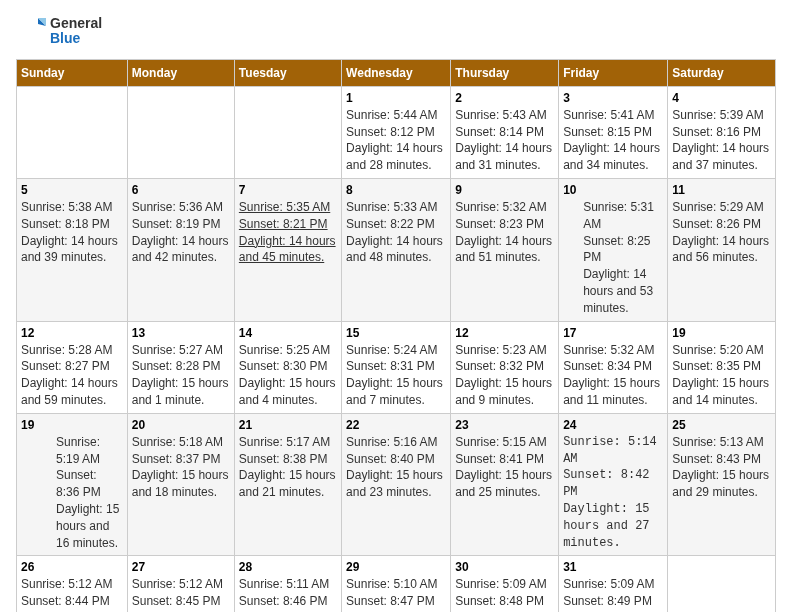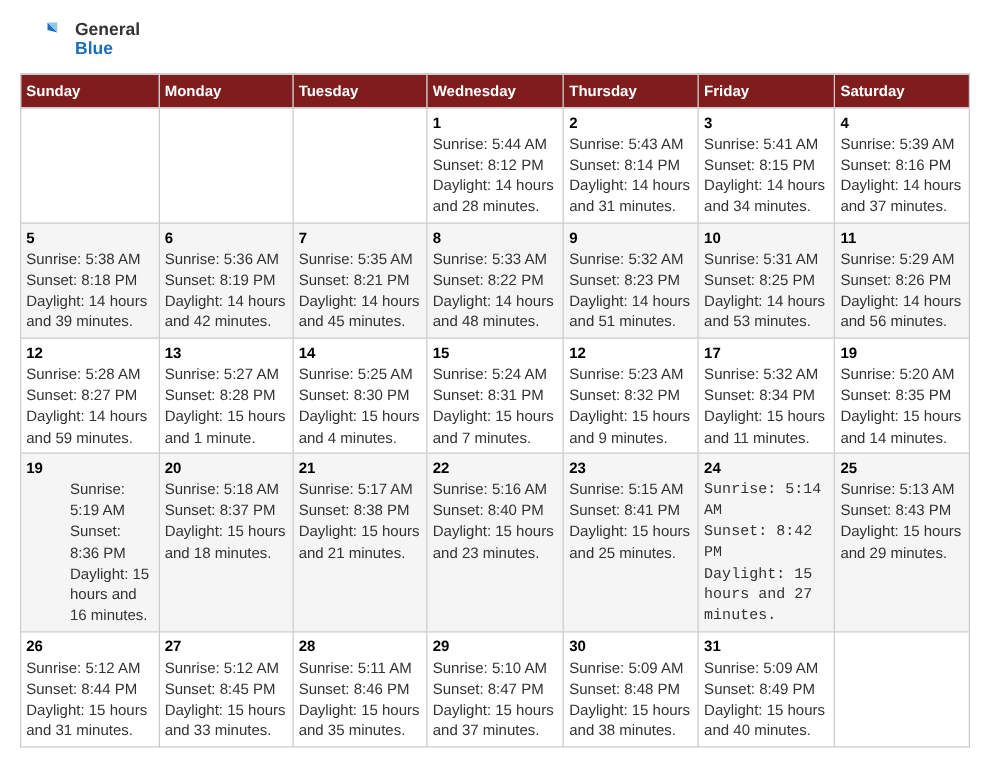--- a/index.html
+++ b/index.html
@@ -32,21 +32,21 @@
     .location {
       font-size: 16px;
       color: #555;
     }
     .calendar {
       width: 100%;
       border-collapse: collapse;
       font-size: 11px;
     }
     .calendar th {
-      background-color: #7f1d1d;
+      background-color: #a16207;
       color: #fff;
       padding: 6px 4px;
       text-align: left;
       font-size: 12px;
       border: 1px solid #ccc;
     }
     .calendar td {
       border: 1px solid #ccc;
       vertical-align: top;
       padding: 4px;
@@ -70,21 +70,21 @@
     }
     .empty-cell {
       background: #fff !important;
     }
   </style>
 </head>
 <body>
 
 <div class="header">
   <div class="logo">
-  <div style="display:flex;align-items:center;gap:14px;">
+  <div style="display:flex;align-items:center;gap:4px;">
     <svg width="30" height="30" viewBox="0 0 30 30">
       <polygon points="22,2 30,10 22,8" fill="#1a6ebd"></polygon>
       <polygon points="22,2 30,2 30,10" fill="#90c8e8"></polygon>
     </svg>
     <div>
       <div style="font-size:14px;font-weight:bold;color:#333;line-height:1.1;">General</div>
       <div style="font-size:14px;font-weight:bold;color:#1a6ebd;line-height:1.1;">Blue</div>
     </div>
   </div>
 </div>
@@ -144,39 +144,39 @@
 Daylight: 14 hours and 39 minutes.</div>
         </td>
         <td>
           <span class="day-num">6</span>
           <div class="day-info" style="white-space: pre-line;">Sunrise: 5:36 AM
 Sunset: 8:19 PM
 Daylight: 14 hours and 42 minutes.</div>
         </td>
         <td>
           <span class="day-num">7</span>
-          <div class="day-info" style="white-space: pre-line;">Sunrise: 5:35 AM
+          <div class="day-info" style="white-space: pre-line; text-decoration: underline;">Sunrise: 5:35 AM
 Sunset: 8:21 PM
 Daylight: 14 hours and 45 minutes.</div>
         </td>
         <td>
           <span class="day-num">8</span>
           <div class="day-info" style="white-space: pre-line;">Sunrise: 5:33 AM
 Sunset: 8:22 PM
 Daylight: 14 hours and 48 minutes.</div>
         </td>
         <td>
           <span class="day-num">9</span>
           <div class="day-info" style="white-space: pre-line;">Sunrise: 5:32 AM
 Sunset: 8:23 PM
 Daylight: 14 hours and 51 minutes.</div>
         </td>
         <td>
           <span class="day-num">10</span>
-          <div class="day-info" style="white-space: pre-line;">Sunrise: 5:31 AM
+          <div class="day-info" style="white-space: pre-line; margin-left: 20px;">Sunrise: 5:31 AM
 Sunset: 8:25 PM
 Daylight: 14 hours and 53 minutes.</div>
         </td>
         <td>
           <span class="day-num">11</span>
           <div class="day-info" style="white-space: pre-line;">Sunrise: 5:29 AM
 Sunset: 8:26 PM
 Daylight: 14 hours and 56 minutes.</div>
         </td>
       </tr>

